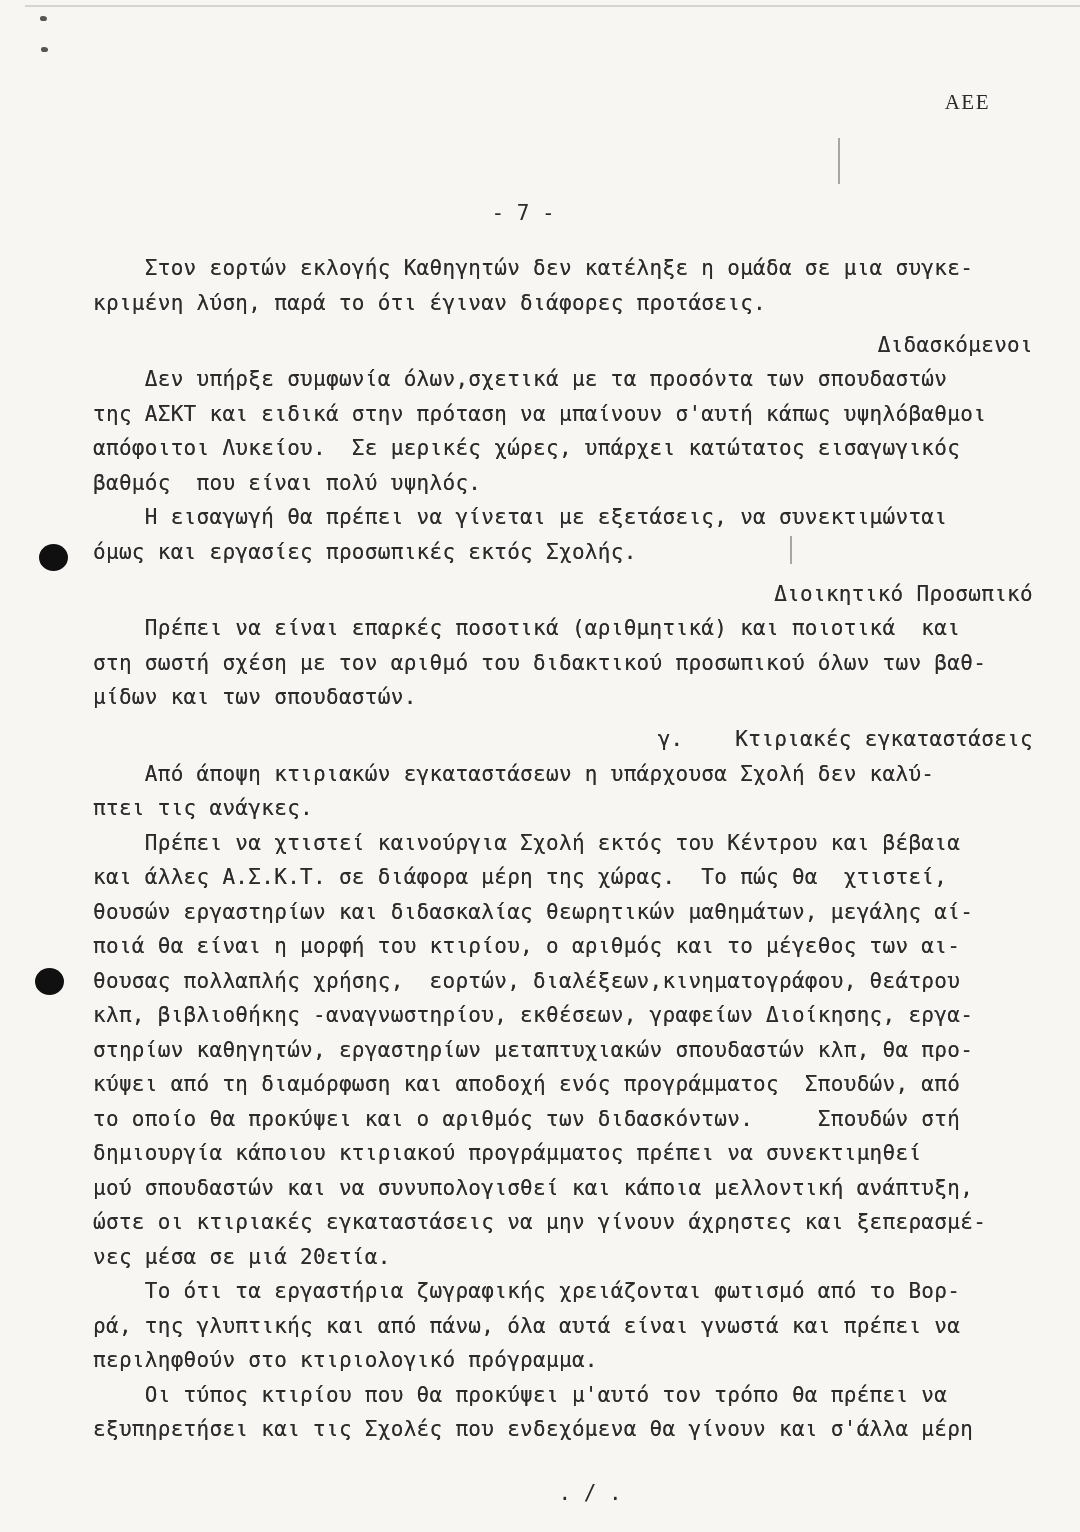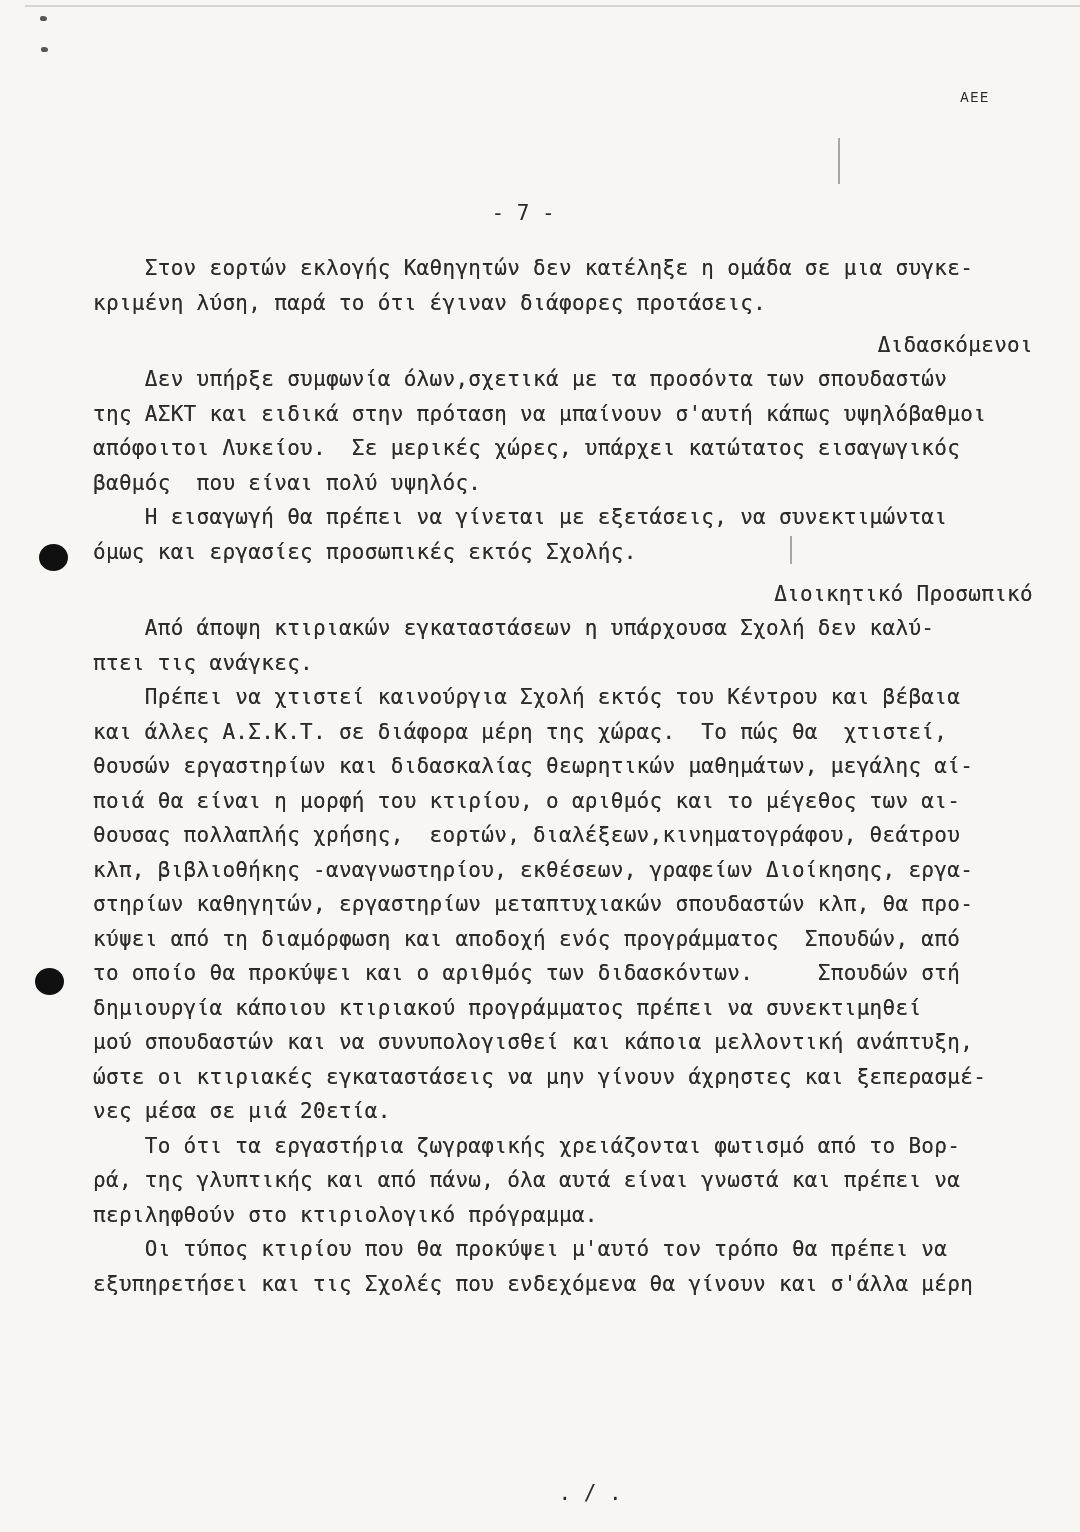--- a/index.html
+++ b/index.html
@@ -24,22 +24,22 @@
   }
   .punch-hole {
     position: absolute; width: 29px; height: 27px;
     background: #101010; border-radius: 50%;
   }
   .artifact-vline {
     position: absolute; width: 2px; background: rgba(70,70,70,0.45);
   }
   .header-tag {
     position: absolute; top: 90px; right: 90px;
-    font-size: 14px; letter-spacing: 1.5px;
-    font-family: Liberation Mono, monospace;
+    font-size: 21px; letter-spacing: 1.5px;
+    font-family: Liberation Serif, serif;
   }
   .page-number {
     position: absolute; top: 201px; left: 93px; width: 860px;
     text-align: center; font-size: 21px; white-space: pre;
   }
   .doc-body {
     position: absolute; top: 251px; left: 93px; width: 940px;
     font-size: 21px; line-height: 34.5px; letter-spacing: 0.3px;
   }
   .doc-body .line {
@@ -85,20 +85,28 @@
         <div class="line">βαθμός  που είναι πολύ υψηλός.</div>
       </div>
       <div class="block">
         <div class="line">    Η εισαγωγή θα πρέπει να γίνεται με εξετάσεις, να συνεκτιμώνται</div>
         <div class="line">όμως και εργασίες προσωπικές εκτός Σχολής.</div>
       </div>
       <div class="block heading">
         <div class="line">Διοικητικό Προσωπικό</div>
       </div>
       <div class="block">
+        <div class="line">    Πρέπει να είναι επαρκές ποσοτικά (αριθμητικά) και ποιοτικά  και</div>
+        <div class="line">στη σωστή σχέση με τον αριθμό του διδακτικού προσωπικού όλων των βαθ-</div>
+        <div class="line">μίδων και των σπουδαστών.</div>
+      </div>
+      <div class="block heading">
+        <div class="line">γ.    Κτιριακές εγκαταστάσεις</div>
+      </div>
+      <div class="block">
         <div class="line">    Από άποψη κτιριακών εγκαταστάσεων η υπάρχουσα Σχολή δεν καλύ-</div>
         <div class="line">πτει τις ανάγκες.</div>
       </div>
       <div class="block">
         <div class="line">    Πρέπει να χτιστεί καινούργια Σχολή εκτός του Κέντρου και βέβαια</div>
         <div class="line">και άλλες Α.Σ.Κ.Τ. σε διάφορα μέρη της χώρας.  Το πώς θα  χτιστεί,</div>
         <div class="line">θουσών εργαστηρίων και διδασκαλίας θεωρητικών μαθημάτων, μεγάλης αί-</div>
         <div class="line">ποιά θα είναι η μορφή του κτιρίου, ο αριθμός και το μέγεθος των αι-</div>
         <div class="line">θουσας πολλαπλής χρήσης,  εορτών, διαλέξεων,κινηματογράφου, θεάτρου</div>
         <div class="line">κλπ, βιβλιοθήκης -αναγνωστηρίου, εκθέσεων, γραφείων Διοίκησης, εργα-</div>

